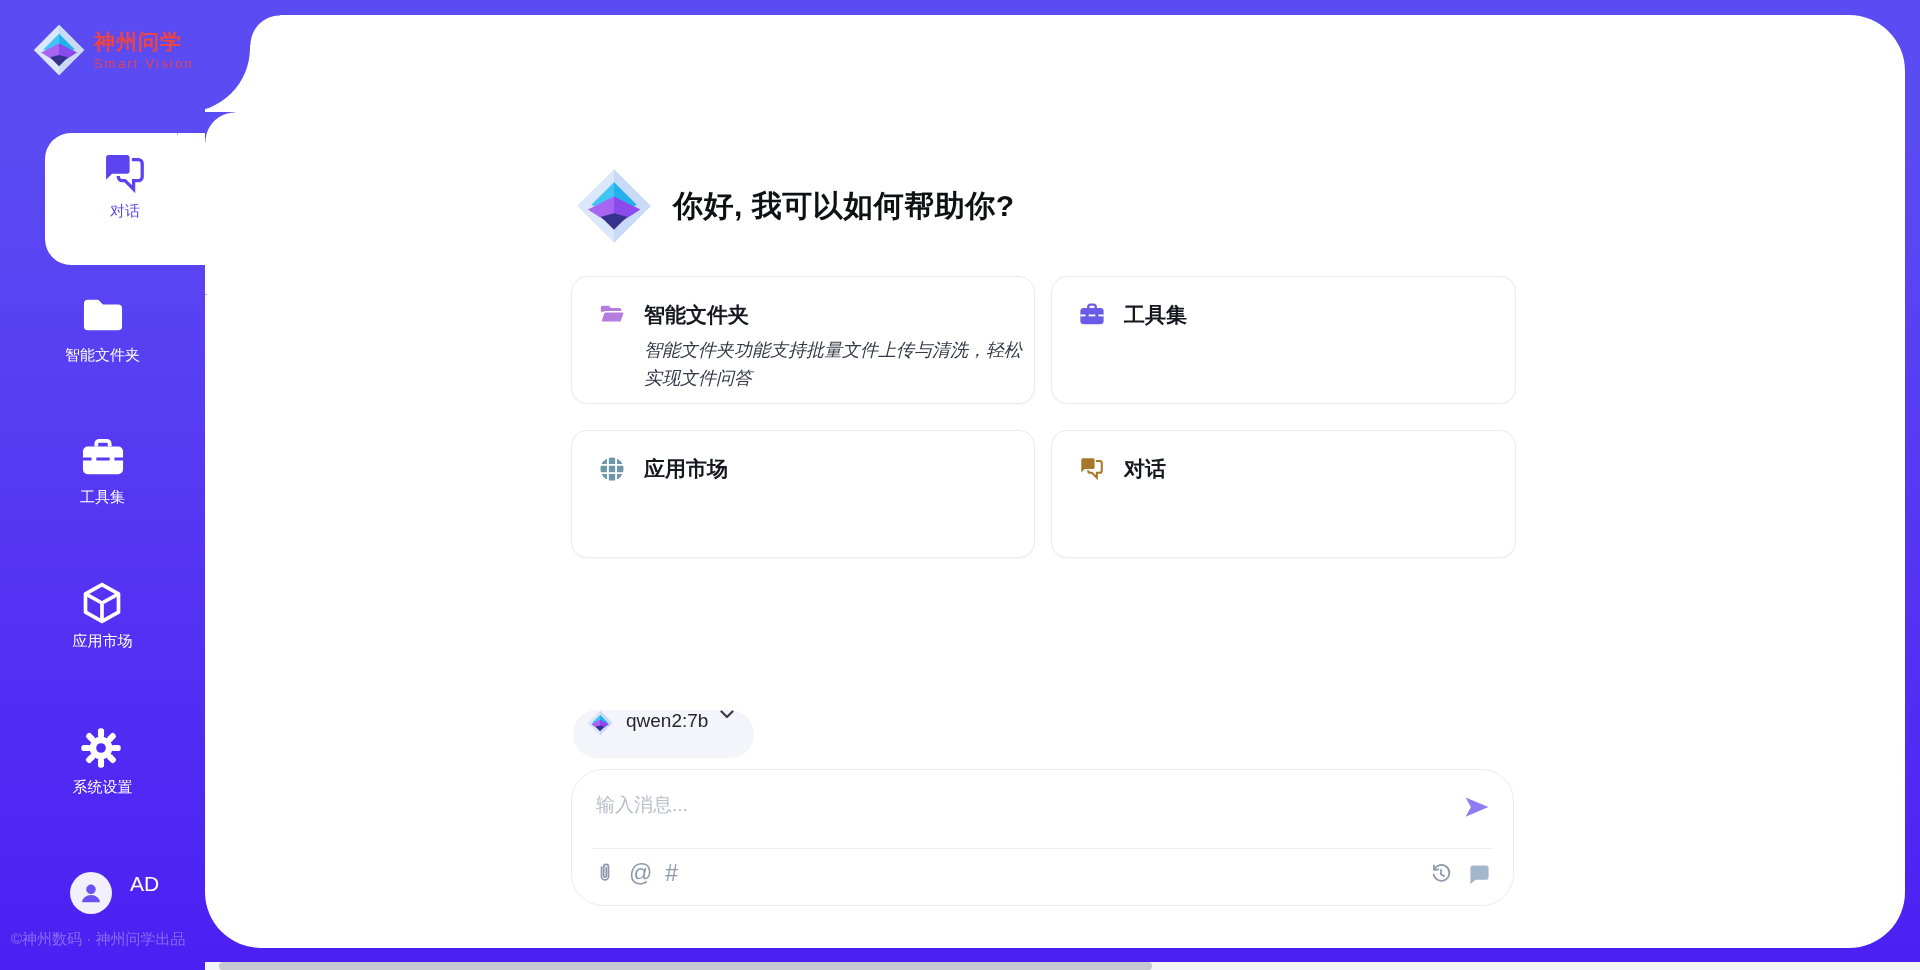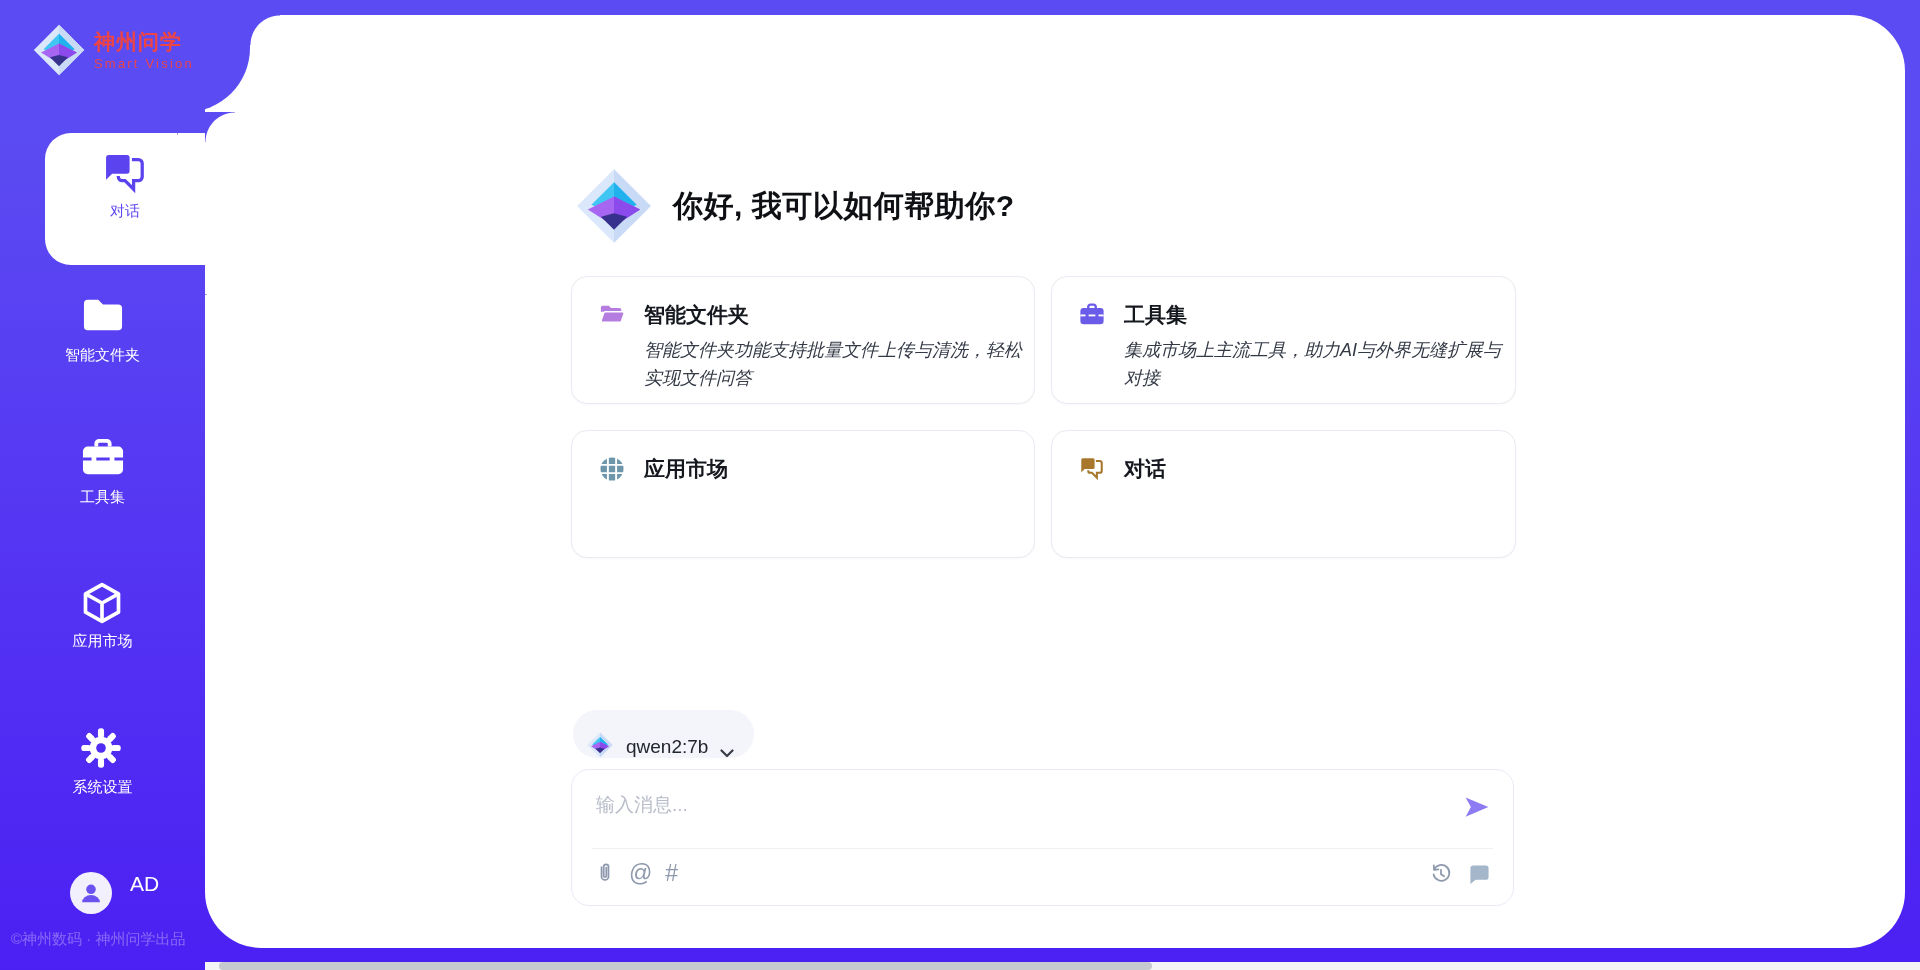--- a/index.html
+++ b/index.html
@@ -43,24 +43,24 @@
   .cards{position:absolute;left:0;top:276px;display:grid;grid-template-columns:464px 465px;gap:26px 16px;}
   .card{height:128px;box-sizing:border-box;background:#fff;border:1px solid #e9eaf2;border-radius:16px;padding:24px 24px 0 27px;cursor:pointer;box-shadow:0 1px 2px rgba(20,20,60,.03);}
   .card-head{display:flex;align-items:center;gap:19px;}
   .card-icon{width:26px;height:26px;flex:0 0 26px;}
   .card-title{font-size:21px;font-weight:700;color:#15181e;}
   .card-desc{margin:8px 0 0 45px;width:382px;font-size:18px;line-height:1.55;color:var(--c-desc,#333945);font-style:italic;}
   .c1 .card-icon{color:var(--c-folder-card,#b57de0);}
   .c2 .card-icon{color:var(--c-toolbox-card,#6a5be8);}
   .c3 .card-icon{color:var(--c-market-card,#6e96ab);}
   .c4 .card-icon{color:var(--c-chat-card,#a8772c);}
-  .model-pill{position:absolute;left:2px;top:710px;height:48px;border-radius:24px;background:var(--c-pill-bg,#f4f4fb);display:flex;align-items:flex-end;padding:0 20px 0 14px;cursor:pointer;}
+  .model-pill{position:absolute;left:2px;top:710px;height:48px;border-radius:24px;background:var(--c-pill-bg,#f4f4fb);display:flex;align-items:flex-start;padding:0 20px 0 14px;cursor:pointer;}
   .model-pill .diamond{width:26px;height:26px;}
   .model-name{margin:0 12px 0 13px;font-size:19px;color:#23262e;}
-  .composer{position:absolute;left:0;top:769px;width:943px;height:137px;box-sizing:border-box;background:#fff;border:1px solid #ece9f7;border-radius:18px;}
+  .composer{position:absolute;left:0;top:769px;width:943px;height:137px;box-sizing:border-box;background:#fff;border:1px solid #ece9f7;border-radius:32px;}
   .msg-input{position:absolute;left:22px;top:14px;width:820px;height:40px;border:none;outline:none;background:transparent;font-size:19px;color:#333;font-family:"Liberation Sans","DejaVu Sans",sans-serif;}
   .msg-input::placeholder{color:var(--c-placeholder,#b8bdc9);}
   .send-btn{position:absolute;right:21px;top:23px;width:30px;height:28px;cursor:pointer;}
   .composer-divider{position:absolute;left:20px;right:20px;top:78px;height:1px;background:#f1f1f5;}
   .tools-left{position:absolute;left:22px;top:90px;display:flex;align-items:center;gap:13px;color:var(--c-muted-icon,#8e99ad);}
   .tool-btn{cursor:pointer;display:flex;align-items:center;justify-content:center;}
   .glyph{font-size:23px;line-height:26px;}
   .tools-right{position:absolute;right:22px;top:92px;display:flex;align-items:center;gap:15px;color:var(--c-muted-icon,#8e99ad);}
   
   .hscroll{position:absolute;left:205px;right:0;bottom:0;height:8px;background:#f4f4f6;z-index:5;}
@@ -210,21 +210,20 @@
           <svg viewBox="0 0 28 26" width="26" height="25">
             <path d="M10 6 V4.6 a2.2 2.2 0 0 1 2.2 -2.2 h3.6 a2.2 2.2 0 0 1 2.2 2.2 V6" fill="none" stroke="currentColor" stroke-width="2.6"></path>
             <rect x="1.5" y="6" width="25" height="17.5" rx="3.5" fill="currentColor"></rect>
             <path d="M1.5 14 h25" stroke="#fff" stroke-width="2"></path>
             <rect x="7" y="12" width="3.4" height="5" rx="1" fill="currentColor"></rect>
             <rect x="17.6" y="12" width="3.4" height="5" rx="1" fill="currentColor"></rect>
           </svg>
         </span>
         <span class="card-title">工具集</span>
       </div>
-      <div class="card-desc">集成市场上主流工具，助力AI与外界无缝扩展与对接</div>
     </div>
 
     <div class="card c3">
       <div class="card-head">
         <span class="card-icon">
           <svg viewBox="0 0 26 26" width="26" height="26">
             <circle cx="13" cy="13" r="11.5" fill="currentColor"></circle>
             <g stroke="#fff" stroke-width="1.9">
               <path d="M1.5 8.9 h23 M1.5 17.1 h23"></path>
               <path d="M8.9 1.5 v23 M17.1 1.5 v23"></path>

